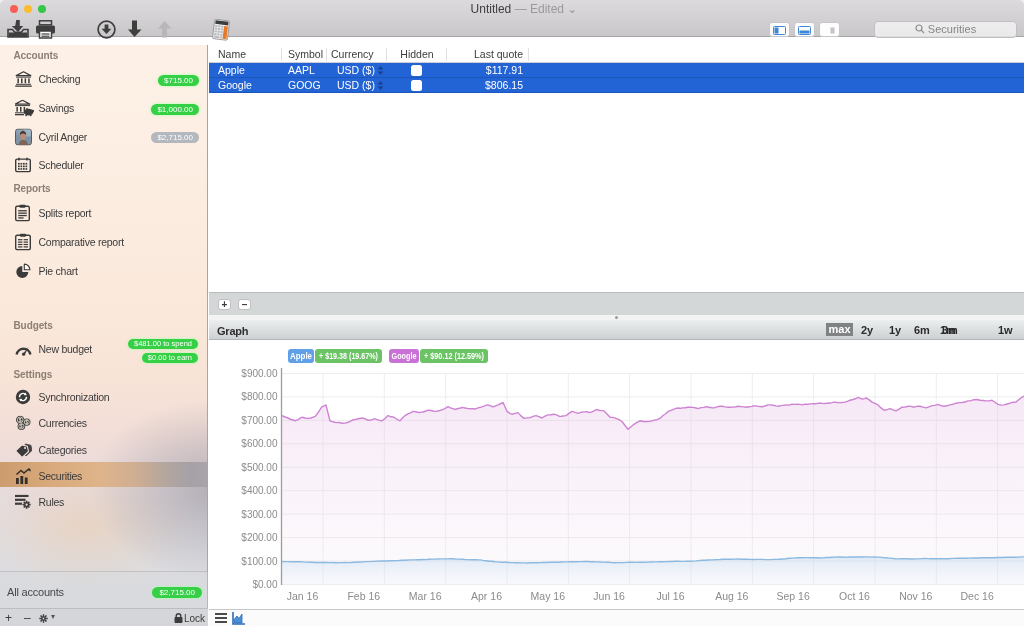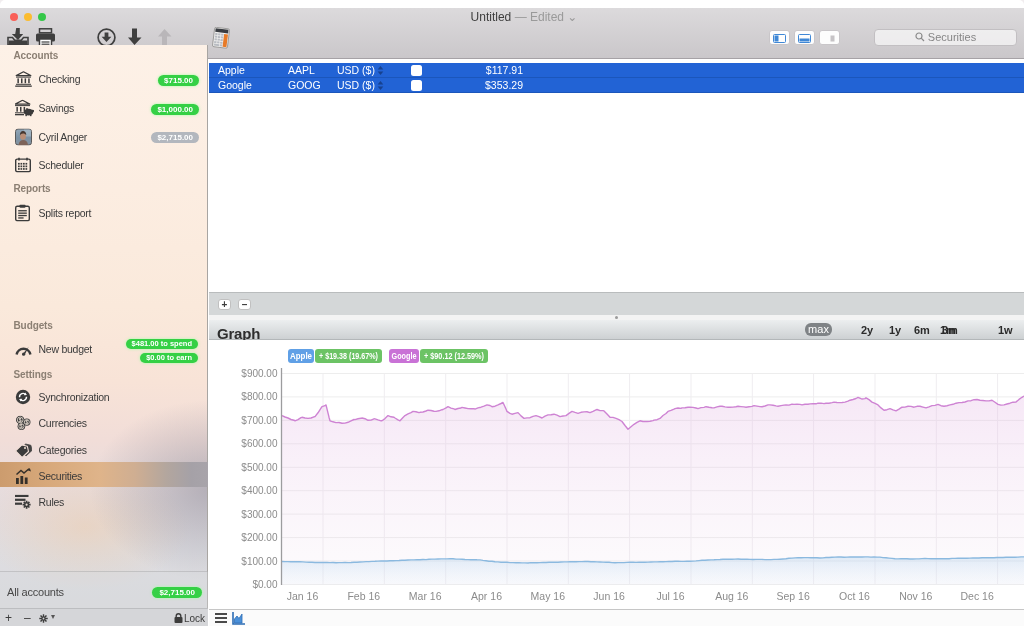--- a/index.html
+++ b/index.html
@@ -1,37 +1,37 @@
 <!DOCTYPE html>
 <html><head><meta charset="utf-8"><style>
 * { margin:0; padding:0; box-sizing:border-box; }
 html,body { width:1024px; height:626px; overflow:hidden; font-family:"Liberation Sans",sans-serif; background:#f1edef; }
 #win { position:relative; width:1024px; height:626px; background:#fff; border-radius:5px 5px 0 0; overflow:hidden; }
 
-#toolbar { position:absolute; left:0; top:8px; width:1024px; height:51px;
+#toolbar { position:absolute; left:0; top:0; width:1024px; height:37px;
   background:linear-gradient(#dcdadc, #cac7ca); border-bottom:1px solid #a6a2a6; }
 .tl { position:absolute; top:5px; width:8px; height:8px; border-radius:50%; }
 #title { position:absolute; top:2px; left:12px; width:1024px; text-align:center; font-size:12px; color:#3e3e3e; }
 #title .ed { color:#9a9a9a; }
 .tbico { position:absolute; top:20px; }
 #searchf { position:absolute; left:874px; top:21px; width:143px; height:17px; background:rgba(255,255,255,0.62);
   border:1px solid #c2bfc2; border-radius:4px; font-size:11px; color:#868686; text-align:center; line-height:15px; }
 .viewbtn { position:absolute; top:22px; width:21px; height:15px; background:#fdfdfd; border:1px solid #c9c6c9; border-radius:3px; }
 
 #sidebar { position:absolute; left:0; top:45px; width:208px; height:581px;
   background:
    radial-gradient(160px 120px at 210px 445px, rgba(118,120,138,0.45), rgba(118,120,138,0) 75%),
    radial-gradient(150px 90px at 85px 482px, rgba(243,198,152,0.38), rgba(243,198,152,0) 70%),
    linear-gradient(#fdf1e7 0%, #fcede1 25%, #fae9db 45%, #f8e3d7 58%, #f1ddd8 68%, #e5dcde 78%, #dedde1 87%, #d9dadd 100%);
   border-right:1px solid #a8a5a2; }
 .sect { position:absolute; left:13.5px; font-size:10px; font-weight:bold; letter-spacing:-0.1px; color:#8b7f73; }
 .srow { position:absolute; left:0; width:208px; height:25px; }
 .sico { position:absolute; left:15px; top:50%; transform:translateY(-50%); }
 .slbl { position:absolute; left:38.5px; top:50%; transform:translateY(-50%); font-size:10.5px; letter-spacing:-0.25px; color:#3a3a3a; }
-.pill { position:absolute; border-radius:8px; color:#fff; font-weight:bold; text-align:right; }
+.pill { position:absolute; border-radius:8px; color:#fff; font-weight:normal; text-align:right; }
 .pgreen { background:#35d045; box-shadow:0 0 2px 1px rgba(170,255,170,0.5); }
 .pgray { background:#b3b7be; }
 #selrow { position:absolute; left:0; top:417px; width:208px; height:25px;
   background:linear-gradient(90deg,#cc9c6e 0%,#d7a87a 22%,#dfb48a 48%,#cfae92 65%,#b3a69e 80%,#a5a1a7 92%,#a8a4aa 100%); }
 #allacc { position:absolute; left:0; top:526px; width:208px; height:37px; background:rgba(216,217,220,0.35); border-top:1px solid rgba(150,150,150,0.35);}
 #allacc span.t { position:absolute; left:7px; top:14px; font-size:11px; font-weight:normal; letter-spacing:-0.2px; color:#474747; }
 #sbbot { position:absolute; left:0; top:563px; width:208px; height:18px; background:#d5d6d9; border-top:1px solid #bcbdc0; font-size:11px; color:#3c3c3c;}
 
 #thead { position:absolute; left:209px; top:46px; width:815px; height:17px; background:#fff; border-bottom:1px solid #cfcfcf; }
 .hcell { position:absolute; top:0; height:16px; line-height:16px; font-size:10.5px; color:#3c3c3c; }
@@ -40,24 +40,24 @@
 .tcell { position:absolute; top:0; height:15px; line-height:15px; }
 .chk { position:absolute; left:202px; top:2px; width:11px; height:11px; background:#fff; border-radius:2.5px; }
 
 #pmbar { position:absolute; left:209px; top:292px; width:815px; height:23px; background:#d4d7d8; border-top:1px solid #b9bcbd; }
 .pmbtn { position:absolute; top:6px; width:13px; height:11px; background:#fff; border:1px solid #c0c0c0; border-radius:3px;
   font-size:10px; font-weight:bold; color:#3c3c3c; text-align:center; line-height:9px; }
 #split { position:absolute; left:209px; top:315px; width:815px; height:5px; background:#f3f3f3; }
 #split .dot { position:absolute; left:406px; top:1px; width:3px; height:3px; border-radius:50%; background:#9b9b9b; }
 #gbar { position:absolute; left:209px; top:320px; width:815px; height:20px;
   background:linear-gradient(#eceeef,#cdd1d3); border-bottom:1px solid #b3b7b9; }
-#gbar .t { position:absolute; left:8px; top:5px; font-size:15px; font-weight:bold; letter-spacing:-0.2px; color:#2d2d2d; }
+#gbar .t { position:absolute; left:8px; top:5px; font-size:11px; font-weight:bold; letter-spacing:-0.2px; color:#2d2d2d; }
 .rng { position:absolute; top:4px; font-size:11px; font-weight:bold; color:#2b2b2b; }
-#rngmax { position:absolute; left:596px; top:3px; width:27px; height:13px; background:#7f8386; border-radius:6px;
-  color:#fff; font-size:11px; font-weight:normal; text-align:center; line-height:13px; }
+#rngmax { position:absolute; left:617px; top:3px; width:27px; height:13px; background:#7f8386; border-radius:0;
+  color:#fff; font-size:11px; font-weight:bold; text-align:center; line-height:13px; }
 
 #chart { position:absolute; left:208px; top:340px; width:816px; height:270px; background:#fff; }
 #botbar { position:absolute; left:209px; top:609px; width:815px; height:17px; background:#fbfbfb; border-top:1px solid #c6c6c6; }
 </style></head>
 <body>
 <div id="win">
 
 <div id="toolbar">
   <div class="tl" style="left:10px;background:#f95f57;"></div>
   <div class="tl" style="left:24px;background:#fbbc2f;"></div>
@@ -233,21 +233,45 @@
     <g fill="#3b3b3b">
             <rect x="3.2" y="5.6" width="8.6" height="1.3"></rect>
             <rect x="3.2" y="8" width="8.6" height="1.3"></rect>
             <rect x="3.2" y="10.4" width="8.6" height="1.3"></rect>
             <rect x="3.2" y="12.8" width="5.4" height="1.3"></rect>
           </g>
         </svg>
   <span class="slbl">Splits report</span>
 </div>
 
-
+<div class="srow" style="top:184px;">
+  <svg class="sico" width="16" height="17" viewBox="0 0 16 17">
+    <rect x="0.7" y="1.7" width="14.6" height="14.6" rx="1.5" fill="none" stroke="#3b3b3b" stroke-width="1.4"></rect>
+    <rect x="5" y="0" width="6" height="3.2" rx="1" fill="#3b3b3b"></rect>
+    <g fill="#3b3b3b">
+            <rect x="3" y="5.6" width="4.4" height="1.2"></rect>
+            <rect x="8.6" y="5.6" width="4.4" height="1.2"></rect>
+    <rect x="3" y="8" width="4.4" height="1.2"></rect>
+            <rect x="8.6" y="8" width="4.4" height="1.2"></rect>
+    <rect x="3" y="10.4" width="4.4" height="1.2"></rect>
+            <rect x="8.6" y="10.4" width="4.4" height="1.2"></rect>
+    <rect x="3" y="12.8" width="4.4" height="1.2"></rect>
+            <rect x="8.6" y="12.8" width="4.4" height="1.2"></rect>
+          </g>
+        </svg>
+  <span class="slbl">Comparative report</span>
+</div>
+
+<div class="srow" style="top:213px;">
+  <svg class="sico" width="16" height="16" viewBox="0 0 16 16">
+    <path d="M7.3 3.1 A6 6 0 1 0 13.3 9.1 L7.3 9.1 Z" fill="#3b3b3b"></path>
+    <path d="M9.3 1.1 a5.6 5.6 0 0 1 5.6 5.6 L9.3 6.7 Z" fill="rgba(255,255,255,0.55)" stroke="#3b3b3b" stroke-width="1.1" stroke-linejoin="round"></path>
+        </svg>
+  <span class="slbl">Pie chart</span>
+</div>
 
 
 <span class="sect" style="top:275px;">Budgets</span>
 
 <div class="srow" style="top:291.5px;">
   <svg class="sico" width="17" height="14" viewBox="0 0 17 14">
     <path d="M1.6 12.5 a7 7 0 0 1 13.8 0" fill="none" stroke="#3b3b3b" stroke-width="2.4"></path>
     <path d="M7.7 12.2 L13.6 4.8 L9.8 12.8 Z" fill="#3b3b3b"></path>
     <circle cx="8.6" cy="12.2" r="1.6" fill="#3b3b3b"></circle>
         </svg>
@@ -350,41 +374,53 @@
         </svg>
   <span style="position:absolute;left:51px;top:3px;font-size:8px;color:#555;">▾</span>
   <svg style="position:absolute;left:174px;top:4px;" width="9" height="10" viewBox="0 0 9 10">
     <rect x="0.5" y="4" width="8" height="6" rx="1" fill="#3c3c3c"></rect>
     <path d="M2.2 4.5 V3 a2.3 2.3 0 0 1 4.6 0 V4.5" fill="none" stroke="#3c3c3c" stroke-width="1.4"></path>
         </svg>
   <span style="position:absolute;left:184px;top:3.5px;font-size:10px;">Lock</span>
 </div>
 </div>
 
+<div id="thead">
+  <span class="hcell" style="left:9px;">Name</span>
+  <span class="hcell" style="left:79px;">Symbol</span>
+  <span class="hcell" style="left:122px;">Currency</span>
+  <span class="hcell" style="left:178px;width:60px;text-align:center;">Hidden</span>
+  <span class="hcell" style="left:236px;width:78px;text-align:right;">Last quote</span>
+  <span class="hsep" style="left:72px;"></span>
+  <span class="hsep" style="left:117px;"></span>
+  <span class="hsep" style="left:177px;"></span>
+  <span class="hsep" style="left:237px;"></span>
+  <span class="hsep" style="left:319px;"></span>
+</div>
 <div class="trow" style="top:63px;height:15px;border-bottom:1px solid #1b56bb;">
   <span class="tcell" style="left:9px;">Apple</span>
   <span class="tcell" style="left:79px;">AAPL</span>
   <span class="tcell" style="left:128px;">USD ($)</span>
   <svg style="position:absolute;left:168px;top:3px;" width="7" height="9" viewBox="0 0 7 9">
         <path d="M3.5 0 6.3 3.4 H0.7 Z" fill="#16418f"></path>
         <path d="M3.5 9 6.3 5.6 H0.7 Z" fill="#16418f"></path>
       </svg>
   <span class="chk"></span>
   <span class="tcell" style="left:236px;width:78px;text-align:right;">$117.91</span>
 </div>
 <div class="trow" style="top:78px;height:15px;border-bottom:1px solid #1b56bb;">
   <span class="tcell" style="left:9px;">Google</span>
   <span class="tcell" style="left:79px;text-align:center;">GOOG</span>
   <span class="tcell" style="left:128px;">USD ($)</span>
   <svg style="position:absolute;left:168px;top:3px;" width="7" height="9" viewBox="0 0 7 9">
         <path d="M3.5 0 6.3 3.4 H0.7 Z" fill="#16418f"></path>
         <path d="M3.5 9 6.3 5.6 H0.7 Z" fill="#16418f"></path>
       </svg>
   <span class="chk"></span>
-  <span class="tcell" style="left:236px;width:78px;text-align:right;">$353.29</span>
+  <span class="tcell" style="left:236px;width:78px;text-align:right;">$806.15</span>
 </div>
 
 <div id="pmbar">
   <div class="pmbtn" style="left:9px;">+</div>
   <div class="pmbtn" style="left:29px;">–</div>
 </div>
 <div id="split">
       <div class="dot"></div>
     </div>
 <div id="gbar">

